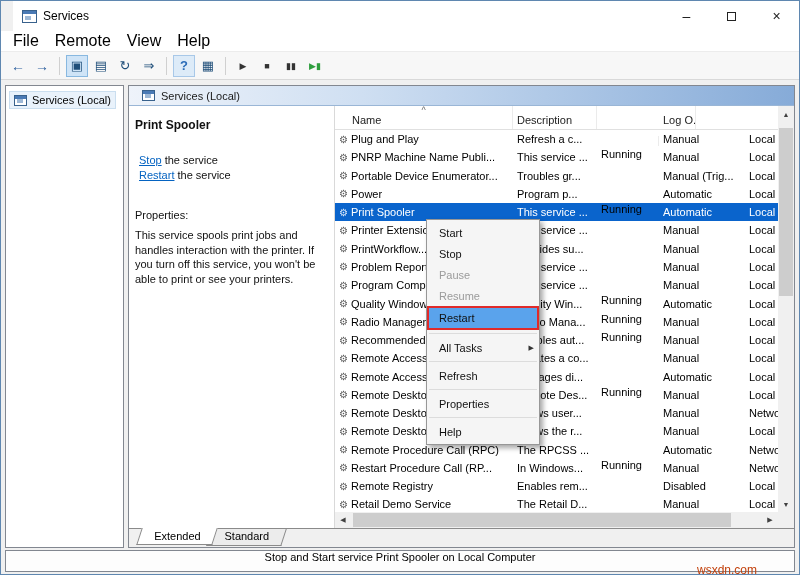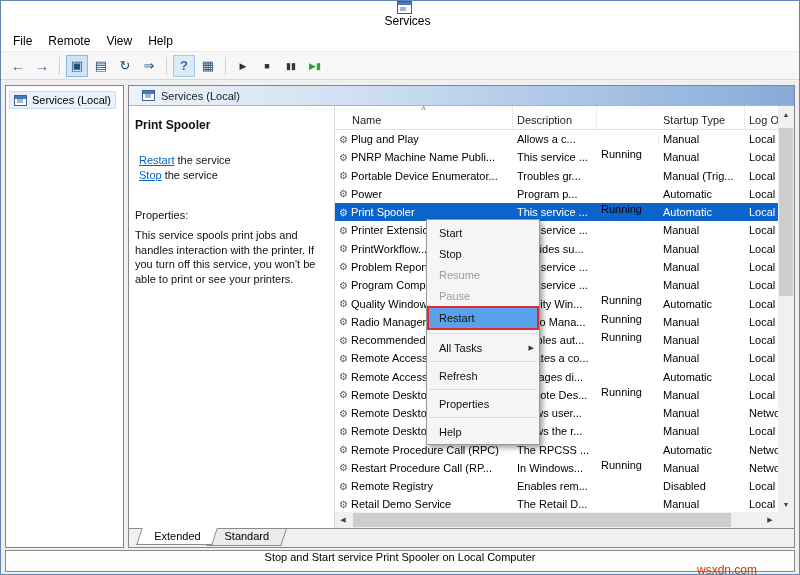--- a/index.html
+++ b/index.html
@@ -3,36 +3,36 @@
 <meta charset="utf-8">
 <style>
   * { margin:0; padding:0; box-sizing:border-box; }
   html,body { width:800px; height:575px; }
   body { font-family:"Liberation Sans", sans-serif; background:#c8c8c8; }
 
   .window { position:relative; width:800px; height:575px; background:#f0f0f0;
             border:1px solid #5f87b0; overflow:hidden; }
 
   
-  .titlebar { position:absolute; top:0; left:0; right:0; height:30px; background:#fff;
-              display:flex; align-items:center; padding-left:9px;flex-direction:column; }
+  .titlebar { position:absolute; top:0; left:12px; right:0; height:30px; background:#fff;
+              display:flex; align-items:center; padding-left:9px; }
   .win-icon { width:15px; height:13px; border:1px solid #38618c; background:#fff; position:relative; flex-shrink:0; }
   .win-icon::before { content:""; position:absolute; top:0; left:0; right:0; height:3px; background:#4a7ab5; }
   .win-icon::after { content:""; position:absolute; bottom:2px; left:2px; width:6px; height:4px; background:#9db8d6; }
   .win-icon.small { width:13px; height:11px; }
   .title-text { font-size:12px; color:#000; margin-left:6px; }
   .caption-buttons { margin-left:auto; display:flex; height:100%; }
   .cap-btn { width:45px; height:100%; display:flex; align-items:center; justify-content:center;
              font-size:14px; color:#222; }
   .max-glyph { width:9px; height:9px; border:1px solid #222; display:inline-block; }
 
   
   .menubar { position:absolute; top:30px; left:0; right:0; height:21px; background:#fff;
              display:flex; align-items:center; padding-left:4px; border-bottom:1px solid #ececec; }
-  .menu-item { font-size:12px; padding:2px 8px; color:#000; }
+  .menu-item { font-size:16px; padding:2px 8px; color:#000; }
 
   
   .toolbar { position:absolute; top:51px; left:0; right:0; height:28px; background:#f7f7f7;
              border-bottom:1px solid #d9d9d9; display:flex; align-items:center; padding-left:6px; gap:2px; }
   .tb-btn { width:22px; height:22px; display:flex; align-items:center; justify-content:center;
             font-size:13px; color:#1f4e79; border:1px solid transparent; }
   .tb-btn.nav { font-size:14px; font-weight:bold; color:#2c5f9e; }
   .tb-btn.active { background:#cfe4f7; border-color:#88b8e0; }
   .tb-btn.help { color:#2b6cb8; font-weight:bold; background:#ddebf8; border-color:#a8c8e8; }
   .tb-btn.media { font-size:9px; color:#333; }
@@ -178,41 +178,40 @@
 
   <div class="right-panel">
     <div class="panel-header">
       <span class="win-icon small"></span>
       <span class="panel-header-title">Services (Local)</span>
     </div>
     <div class="panel-body">
       <div class="info-pane">
         <div class="svc-name">Print Spooler</div>
         <div class="svc-links">
+          <div><a class="link">Stop</a><span> the service</span></div>
           <div><a class="link">Restart</a><span> the service</span></div>
-          <div><a class="link">Stop</a><span> the service</span></div>
         </div>
         <div class="desc-label">Properties:</div>
         <div class="desc-text">This service spools print jobs and handles interaction with the printer. If you turn off this service, you won't be able to print or see your printers.</div>
       </div>
       <div class="list-pane">
         <div class="list-header">
             <div class="hcol col0"><span class="sort-arrow">^</span><span class="hlabel">Name</span></div>
             <div class="hcol col1"><span class="hlabel">Description</span></div>
             <div class="hcol col2"><span class="hlabel">Status</span></div>
-            <div class="hcol col3"><span class="hlabel">Startup Type</span></div>
             <div class="hcol col4"><span class="hlabel">Log O...</span></div>
           </div>
         <div class="rows">
             <div class="trow">
               <div class="col col0 cell-name">
                 <span class="gear">⚙</span>
                 <span class="nm">Plug and Play</span>
               </div>
-              <div class="col col1">Allows a c...</div>
+              <div class="col col1">Refresh a c...</div>
               <div class="col col2">Running</div>
               <div class="col col3">Manual</div>
               <div class="col col4">Local</div>
             </div>
             <div class="trow">
               <div class="col col0 cell-name">
                 <span class="gear">⚙</span>
                 <span class="nm">PNRP Machine Name Publi...</span>
               </div>
               <div class="col col1">This service ...</div>
@@ -435,24 +434,24 @@
   </div>
 
   <div class="context-menu">
       <div class="cm-item">
         <span class="cm-label">Start</span>
       </div>
       <div class="cm-item">
         <span class="cm-label">Stop</span>
       </div>
       <div class="cm-item disabled">
+        <span class="cm-label">Pause</span>
+      </div>
+      <div class="cm-item disabled">
         <span class="cm-label">Resume</span>
-      </div>
-      <div class="cm-item disabled">
-        <span class="cm-label">Pause</span>
       </div>
       <div class="cm-item highlighted">
         <span class="cm-label">Restart</span>
       </div>
       <div class="cm-sep"></div>
       <div class="cm-item">
         <span class="cm-label">All Tasks</span>
         <span class="cm-arrow">▶</span>
       </div>
       <div class="cm-sep"></div>

